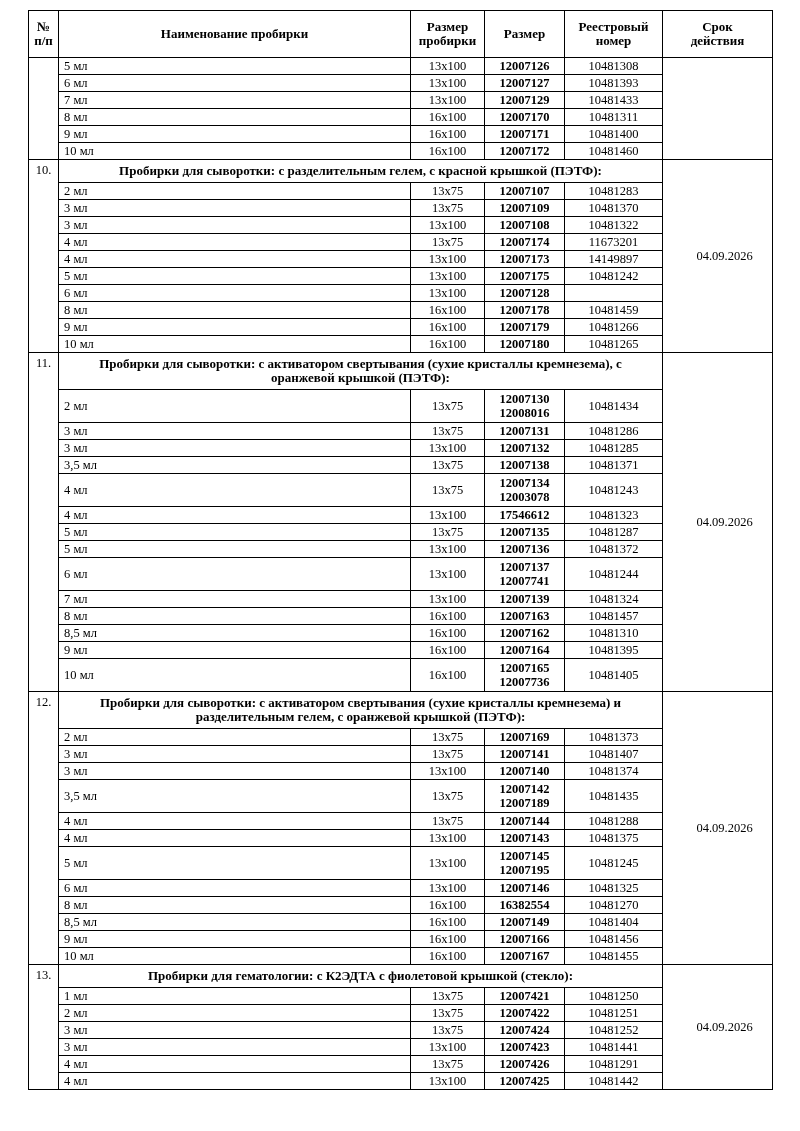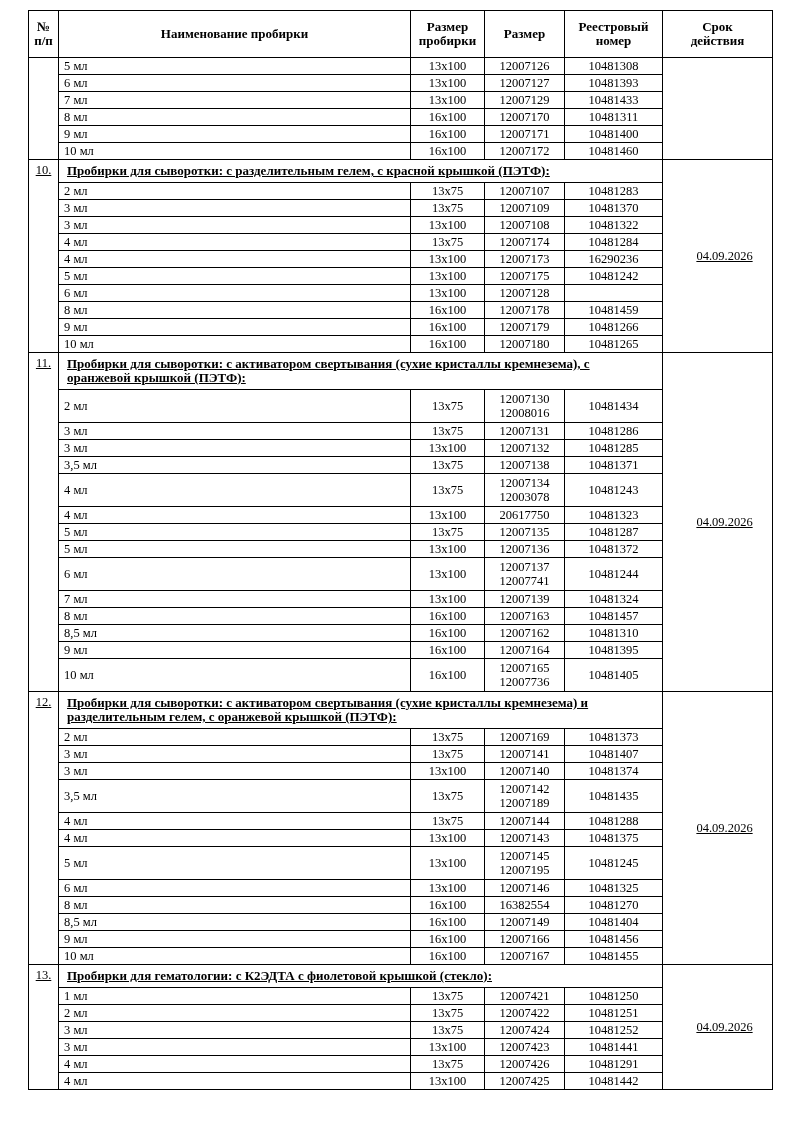--- a/index.html
+++ b/index.html
@@ -44,35 +44,37 @@
     padding-left: 5px;
     vertical-align: middle;
   }
   td.num {
     text-align: center;
     vertical-align: top;
     padding-top: 3px;
   }
   td.section-title {
     font-weight: bold;
+    text-align: center;
     vertical-align: middle;
     padding: 4px 8px;
     font-size: 13px;
   }
   td.validity {
     text-align: center;
     vertical-align: middle;
     padding-left: 16px;
   }
   td.article {
     white-space: pre-line;
+    font-weight: bold;
   }
   tr.r { height: 17px; }
   tr.tall { height: 33px; }
-  tr.shr { height: 22px; text-decoration: underline; }
+  tr.shr { height: 22px; }
 </style>
 </head>
 <body>
 
 <div class="page">
   <table>
     <colgroup>
       <col style="width:30px">
       <col style="width:352px">
       <col style="width:74px">
@@ -153,27 +155,27 @@
         <tr class="r">
           <td class="name">3 мл</td>
           <td class="c">13x100</td>
           <td class="c article">12007108</td>
           <td class="c">10481322</td>
         </tr>
         <tr class="r">
           <td class="name">4 мл</td>
           <td class="c">13x75</td>
           <td class="c article">12007174</td>
-          <td class="c">10481284</td>
+          <td class="c">11673201</td>
         </tr>
         <tr class="r">
           <td class="name">4 мл</td>
           <td class="c">13x100</td>
           <td class="c article">12007173</td>
-          <td class="c">16290236</td>
+          <td class="c">14149897</td>
         </tr>
         <tr class="r">
           <td class="name">5 мл</td>
           <td class="c">13x100</td>
           <td class="c article">12007175</td>
           <td class="c">10481242</td>
         </tr>
         <tr class="r">
           <td class="name">6 мл</td>
           <td class="c">13x100</td>
@@ -231,21 +233,21 @@
         <tr class="r tall">
           <td class="name">4 мл</td>
           <td class="c">13x75</td>
           <td class="c article">12007134
 12003078</td>
           <td class="c">10481243</td>
         </tr>
         <tr class="r">
           <td class="name">4 мл</td>
           <td class="c">13x100</td>
-          <td class="c article">20617750</td>
+          <td class="c article">17546612</td>
           <td class="c">10481323</td>
         </tr>
         <tr class="r">
           <td class="name">5 мл</td>
           <td class="c">13x75</td>
           <td class="c article">12007135</td>
           <td class="c">10481287</td>
         </tr>
         <tr class="r">
           <td class="name">5 мл</td>

